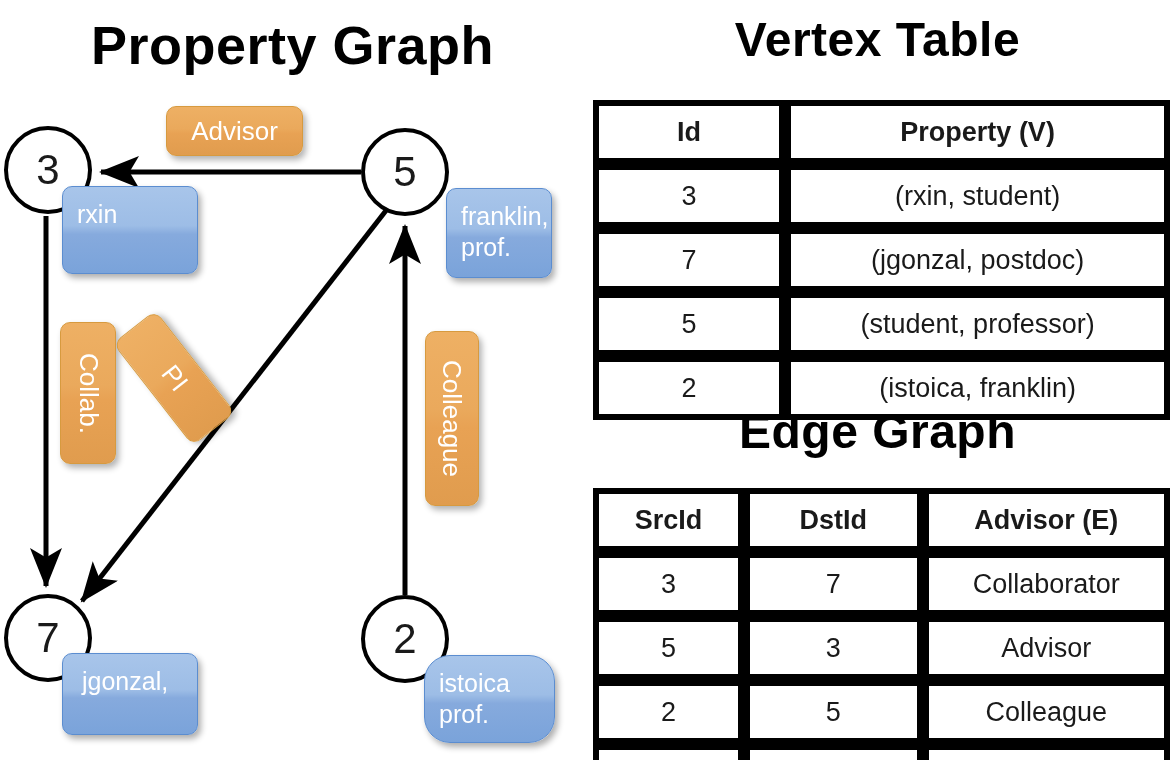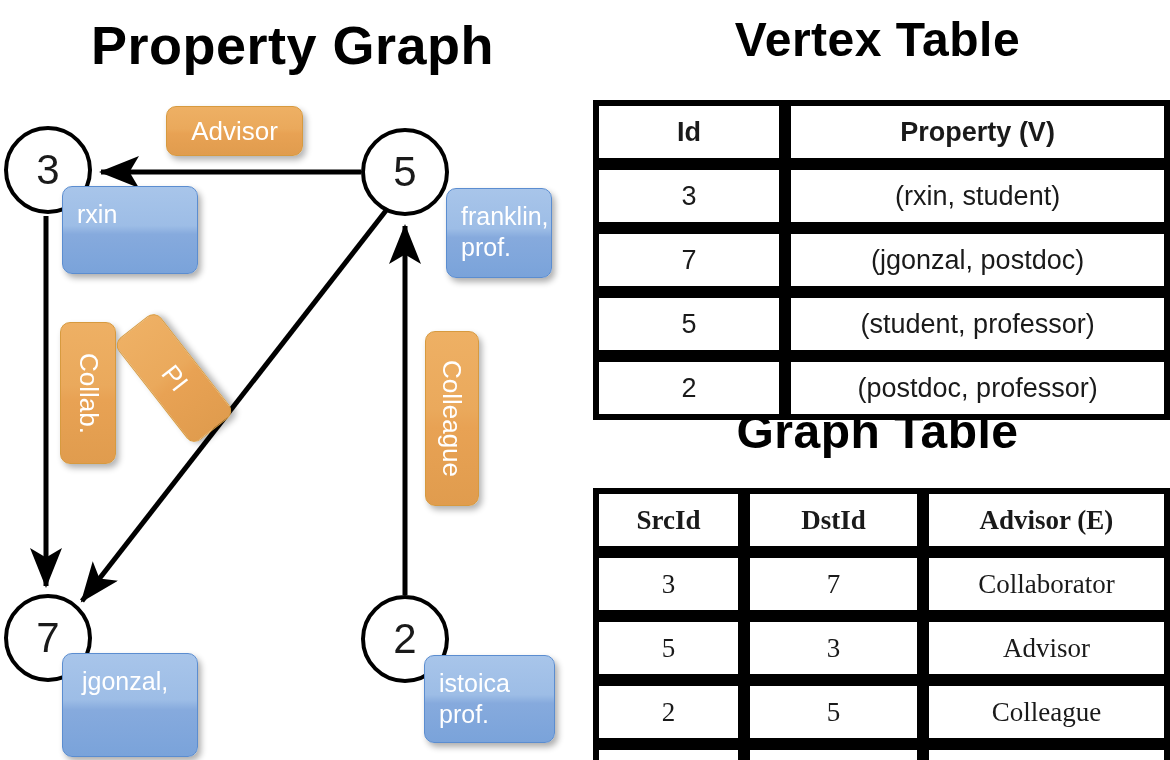--- a/index.html
+++ b/index.html
@@ -83,22 +83,22 @@
     box-shadow: 3px 4px 6px rgba(0,0,0,0.32);
     color: #ffffff;
     font-size: 25px;
     line-height: 1.22;
     padding: 12px 0 0 14px;
     box-sizing: border-box;
     z-index: 4;
   }
   #prop-box-3 { left: 62px;  top: 186px; width: 136px; height: 88px; }
   #prop-box-5 { left: 424px; top: 188px; width: 106px; height: 90px; margin-left: 22px; }
-  #prop-box-7 { left: 62px;  top: 653px; width: 136px; height: 104px; padding-left: 19px; }
-  #prop-box-2 { left: 424px; top: 655px; width: 131px; height: 88px; }
+  #prop-box-7 { left: 62px;  top: 653px; width: 136px; height: 82px; padding-left: 19px; }
+  #prop-box-2 { left: 424px; top: 655px; width: 131px; height: 88px; border-radius: 26px; }
   .prop-line { display: block; white-space: nowrap; }
 
   
   .edge-label {
     position: absolute;
     border-radius: 10px;
     border: 1px solid #d79a3f;
     background: linear-gradient(to bottom, #eeb064 0%, #eaa95c 45%, #e8a254 55%, #e09c4e 100%);
     box-shadow: 3px 4px 6px rgba(0,0,0,0.3);
     color: #ffffff;
@@ -154,31 +154,31 @@
   }
   .cell-v { background: #ccdaef; }
   .cell-e { background: #f7dfc4; }
 
   #vertex-table { left: 593px; top: 100px; }
   #vertex-table td, #vertex-table th { height: 52px; }
   #vertex-table .col-id   { width: 186px; }
   #vertex-table .col-prop { width: 382px; }
 
   #edge-table { left: 593px; top: 488px; }
-  #edge-table td, #edge-table th { height: 52px; font-family: Liberation Serif, serif; }
+  #edge-table td, #edge-table th { height: 52px; }
   #edge-table .col-src  { width: 146px; }
   #edge-table .col-dst  { width: 176px; }
   #edge-table .col-prop { width: 244px; }
 </style>
 </head>
 <body>
 
 <div class="title" id="title-property-graph">Property Graph</div>
 <div class="title" id="title-vertex-table">Vertex Table</div>
-<div class="title" id="title-edge-table">Graph Table</div>
+<div class="title" id="title-edge-table">Edge Graph</div>
 
 <div id="graph-panel">
 
   <svg id="graph-edges" viewBox="0 0 585 760">
     <defs>
       <marker id="arrowhead" markerWidth="9" markerHeight="9" refX="7.6" refY="3.2" orient="auto" markerUnits="strokeWidth">
         <path d="M0,0 L8,3.2 L0,6.4 L1.9,3.2 z" fill="#000000"></path>
       </marker>
     </defs>
 
@@ -248,21 +248,21 @@
     <tr>
       <td class="col-id">7</td>
       <td class="col-prop cell-v">(jgonzal, postdoc)</td>
     </tr>
     <tr>
       <td class="col-id">5</td>
       <td class="col-prop cell-v">(student, professor)</td>
     </tr>
     <tr>
       <td class="col-id">2</td>
-      <td class="col-prop cell-v">(postdoc, professor)</td>
+      <td class="col-prop cell-v">(istoica, franklin)</td>
     </tr>
   </tbody>
 </table>
 
 <table class="data-table" id="edge-table">
   <thead>
     <tr>
       <th class="col-src">SrcId</th>
       <th class="col-dst">DstId</th>
       <th class="col-prop cell-e">Advisor (E)</th>

